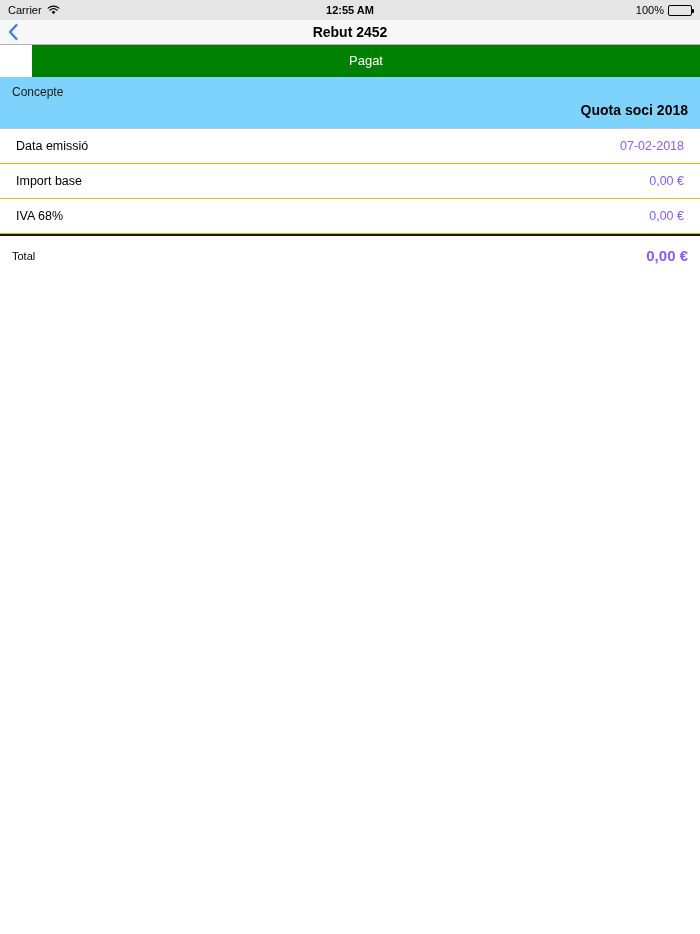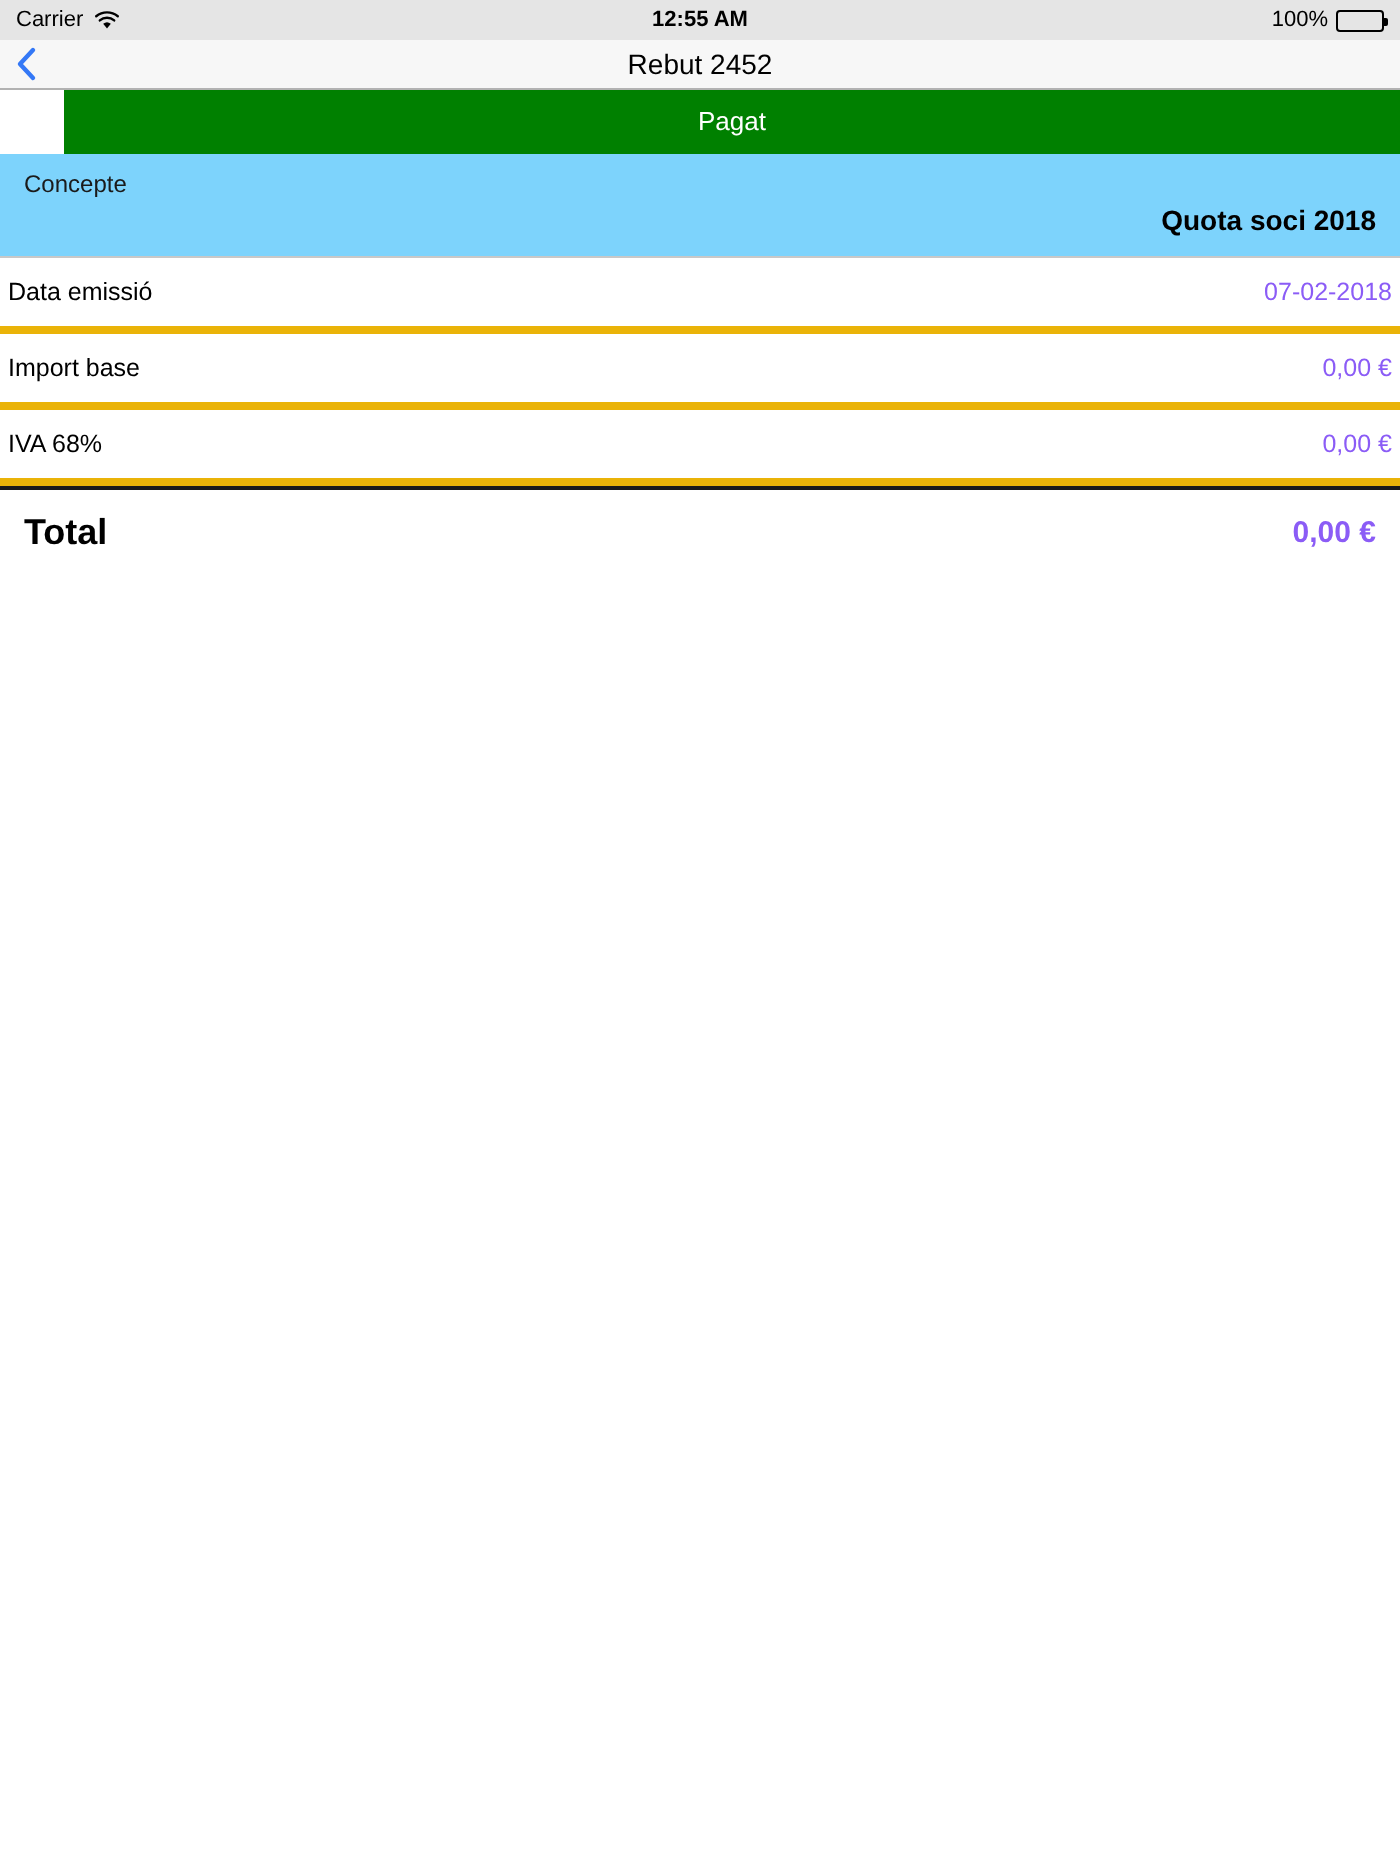--- a/index.html
+++ b/index.html
@@ -92,21 +92,21 @@
   .chevron {
     width: 11px;
     height: 18px;
   }
   .nav-title {
     position: absolute;
     left: 0;
     right: 0;
     text-align: center;
     font-size: 14px;
-    font-weight: normal;
+    font-weight: bold;
     color: #000;
     pointer-events: none;
   }
 
   
   .status-banner {
     background: #008000;
     color: #ffffff;
     text-align: center;
     font-size: 13px;
@@ -131,37 +131,37 @@
     font-weight: bold;
     color: #000;
     text-align: right;
   }
 
   
   .row {
     display: flex;
     align-items: center;
     justify-content: space-between;
-    padding: 10px 4px;
+    padding: 10px 16px;
     font-size: 12.5px;
-    border-bottom: 4px solid #eab308;
+    border-bottom: 1px solid #eab308;
     background: #ffffff;
     min-height: 14px;
   }
   .row-label { color: #000; }
   .row-value { color: #8b5cf6; }
 
   .row.total-row {
     border-top: 2px solid #1a1a1a;
     border-bottom: none;
     padding: 11px 12px 12px 12px;
   }
   .row.total-row .row-label {
-    font-weight: bold;
-    font-size: 18px;
+    font-weight: normal;
+    font-size: 11px;
   }
   .row.total-row .row-value {
     font-weight: bold;
     font-size: 15px;
   }
 
   .content-fill {
     flex: 1;
     background: #ffffff;
   }

